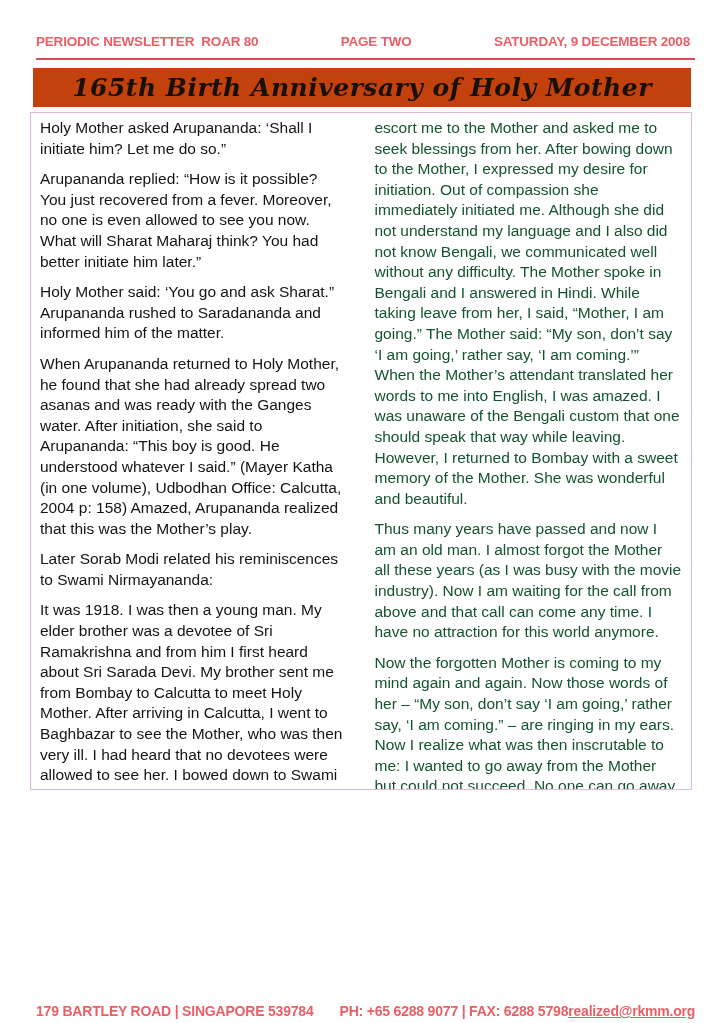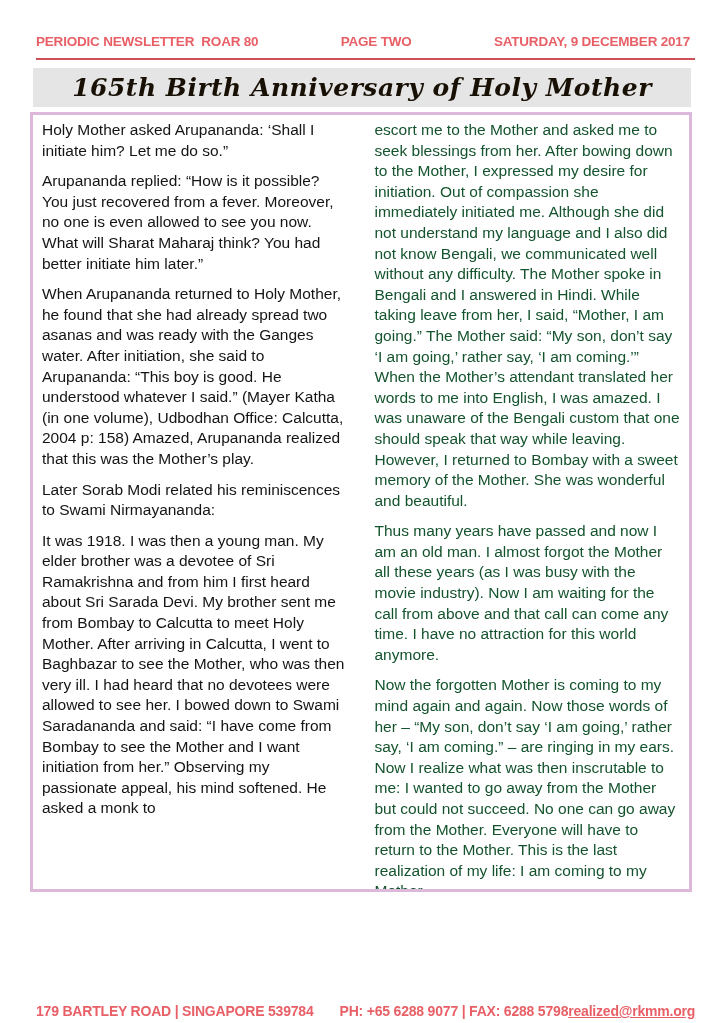--- a/index.html
+++ b/index.html
@@ -40,23 +40,23 @@
     font-style: italic;
     font-weight: 700;
     font-size: 25px;
     color: #181004;
     letter-spacing: 0.5px;
   }
 
   
   .content-box {
     position: absolute;
-    top: 100px; left: 30px; width: 662px; height: 780px;
+    top: 100px; left: 30px; width: 662px; height: 678px;
     box-sizing: border-box;
-    border: 3px solid #8b5cf6;
+    border: 1px solid #8b5cf6;
     display: flex;
     gap: 27px;
     padding: 5px 9px;
     overflow: hidden;
   }
   .column {
     flex: 1 1 0;
     min-width: 0;
     font-size: 15.5px;
     line-height: 20.6px;
@@ -79,31 +79,32 @@
   .footer-email { margin-left: auto; text-decoration: underline; cursor: pointer; }
 </style>
 </head>
 <body>
 
 <div class="page">
 
   <div class="masthead" style="color: rgb(232, 95, 102);">
     <span>PERIODIC NEWSLETTER  ROAR 80</span>
     <span>PAGE TWO</span>
-    <span>SATURDAY, 9 DECEMBER 2017</span>
+    <span>SATURDAY, 9 DECEMBER 2008</span>
   </div>
 
   <div class="rule" style="background: rgb(208, 80, 89);"></div>
 
-  <div class="banner" style="background: #e5e5e5;">165th Birth Anniversary of Holy Mother</div>
+  <div class="banner" style="background: #c2410c;">165th Birth Anniversary of Holy Mother</div>
 
   <div class="content-box" style="border-color: rgb(220, 185, 218);">
     <div class="column" style="color: rgb(20, 20, 20);">
         <p>Holy Mother asked Arupananda: ‘Shall I initiate him? Let me do so.”</p>
         <p>Arupananda replied: “How is it possible? You just recovered from a fever. Moreover, no one is even allowed to see you now. What will Sharat Maharaj think? You had better initiate him later.”</p>
+        <p>Holy Mother said: ‘You go and ask Sharat.” Arupananda rushed to Saradananda and informed him of the matter.</p>
         <p>When Arupananda returned to Holy Mother, he found that she had already spread two asanas and was ready with the Ganges water. After initiation, she said to Arupananda: “This boy is good. He understood whatever I said.” (Mayer Katha (in one volume), Udbodhan Office: Calcutta, 2004 p: 158) Amazed, Arupananda realized that this was the Mother’s play.</p>
         <p>Later Sorab Modi related his reminiscences to Swami Nirmayananda:</p>
         <p>It was 1918. I was then a young man. My elder brother was a devotee of Sri Ramakrishna and from him I first heard about Sri Sarada Devi. My brother sent me from Bombay to Calcutta to meet Holy Mother. After arriving in Calcutta, I went to Baghbazar to see the Mother, who was then very ill. I had heard that no devotees were allowed to see her. I bowed down to Swami Saradananda and said: “I have come from Bombay to see the Mother and I want initiation from her.” Observing my passionate appeal, his mind softened. He asked a monk to</p>
       </div>
     <div class="column" style="color: #14532d;">
         <p>escort me to the Mother and asked me to seek blessings from her. After bowing down to the Mother, I expressed my desire for initiation. Out of compassion she immediately initiated me. Although she did not understand my language and I also did not know Bengali, we communicated well without any difficulty. The Mother spoke in Bengali and I answered in Hindi. While taking leave from her, I said, “Mother, I am going.” The Mother said: “My son, don’t say ‘I am going,’ rather say, ‘I am coming.’” When the Mother’s attendant translated her words to me into English, I was amazed. I was unaware of the Bengali custom that one should speak that way while leaving. However, I returned to Bombay with a sweet memory of the Mother. She was wonderful and beautiful.</p>
         <p>Thus many years have passed and now I am an old man. I almost forgot the Mother all these years (as I was busy with the movie industry). Now I am waiting for the call from above and that call can come any time. I have no attraction for this world anymore.</p>
         <p>Now the forgotten Mother is coming to my mind again and again. Now those words of her – “My son, don’t say ‘I am going,’ rather say, ‘I am coming.” – are ringing in my ears. Now I realize what was then inscrutable to me: I wanted to go away from the Mother but could not succeed. No one can go away from the Mother. Everyone will have to return to the Mother. This is the last realization of my life: I am coming to my Mother.</p>
         <p>(Swami Purnatmananda, ed., Sri Sri Mayer Padaprante, Udbodhan Office, Calcutta (Vol. 3:1997 p: 591-92)</p>
       </div>

